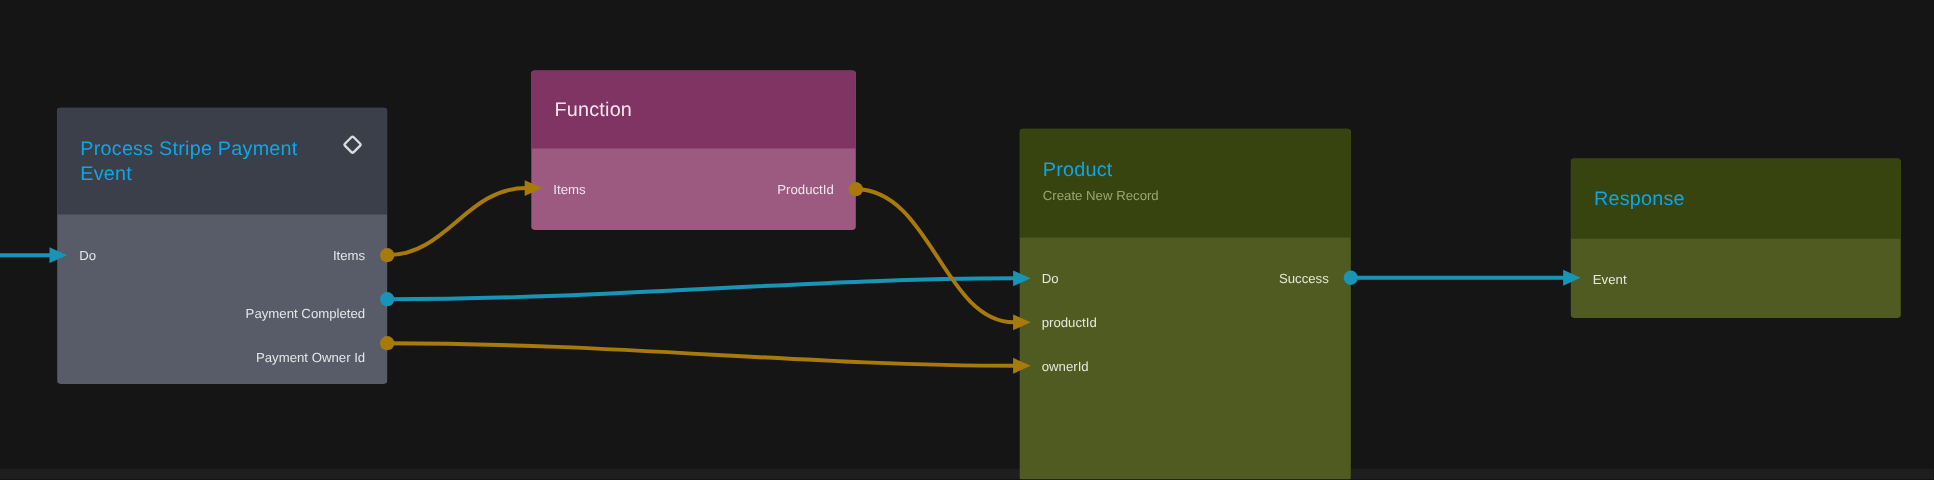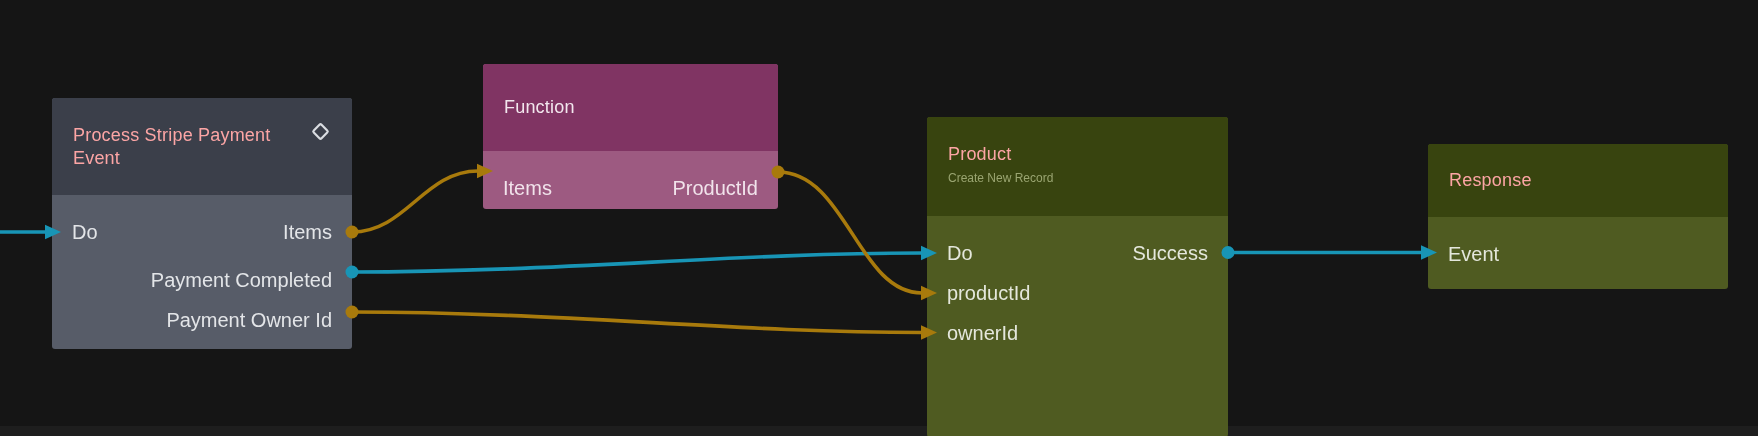--- a/index.html
+++ b/index.html
@@ -6,37 +6,37 @@
   .canvas{
     position:relative;width:1758px;height:436px;background:#151515;
     overflow:hidden;font-family:"Liberation Sans",sans-serif;
   }
   .wires{position:absolute;left:0;top:0;z-index:3;pointer-events:none;}
   .wires path{fill:none;stroke-width:3.6px;stroke-linecap:round;}
   .bottom-bar{position:absolute;left:0;bottom:0;width:1758px;height:10px;background:#1e1e1e;z-index:1;}
 
   .node{position:absolute;border-radius:3px;overflow:hidden;z-index:2;}
   .node-header{position:relative;display:flex;align-items:center;padding:0 21px;box-sizing:border-box;}
-  .node-title{font-size:18px;line-height:23px;color:#fca5a5;letter-spacing:.2px;}
+  .node-title{font-size:18px;line-height:23px;color:#0ea5e9;letter-spacing:.2px;}
   .node-subtitle{font-size:12px;line-height:24px;color:#9aa571;}
   .node-body{padding-top:17px;box-sizing:border-box;}
   .port-row{height:40px;display:flex;align-items:center;justify-content:space-between;
-            padding:0 20px;font-size:20px;color:#e3e5e8;}
+            padding:0 20px;font-size:12px;color:#e3e5e8;}
   .port-row.only-right{justify-content:flex-end;align-items:flex-end;}
   .port-row.only-left{justify-content:flex-start;}
 
   
   .node-trigger{left:52px;top:98px;width:300px;height:251px;background:#575c68;}
   .node-trigger .node-header{height:97px;background:#3b3f4a;}
   .node-trigger .node-title{max-width:205px;}
   .diamond{position:absolute;right:20px;top:22px;}
 
   
   .node-function{left:483px;top:64px;width:295px;height:145px;background:#9d5a81;}
-  .node-function .node-header{height:87px;background:#803463;}
+  .node-function .node-header{height:71px;background:#803463;}
   .node-function .node-title{color:#f2e7ee;}
   .node-function .port-row{color:#f1e3eb;}
 
   
   .node-product{left:927px;top:117px;width:301px;height:320px;background:#4f5b21;}
   .node-product .node-header{height:99px;background:#38440f;flex-direction:column;align-items:flex-start;justify-content:center;}
   .node-product .port-row, .node-response .port-row{color:#e4e7dc;}
 
   
   .node-response{left:1428px;top:144px;width:300px;height:145px;background:#4f5b21;}

